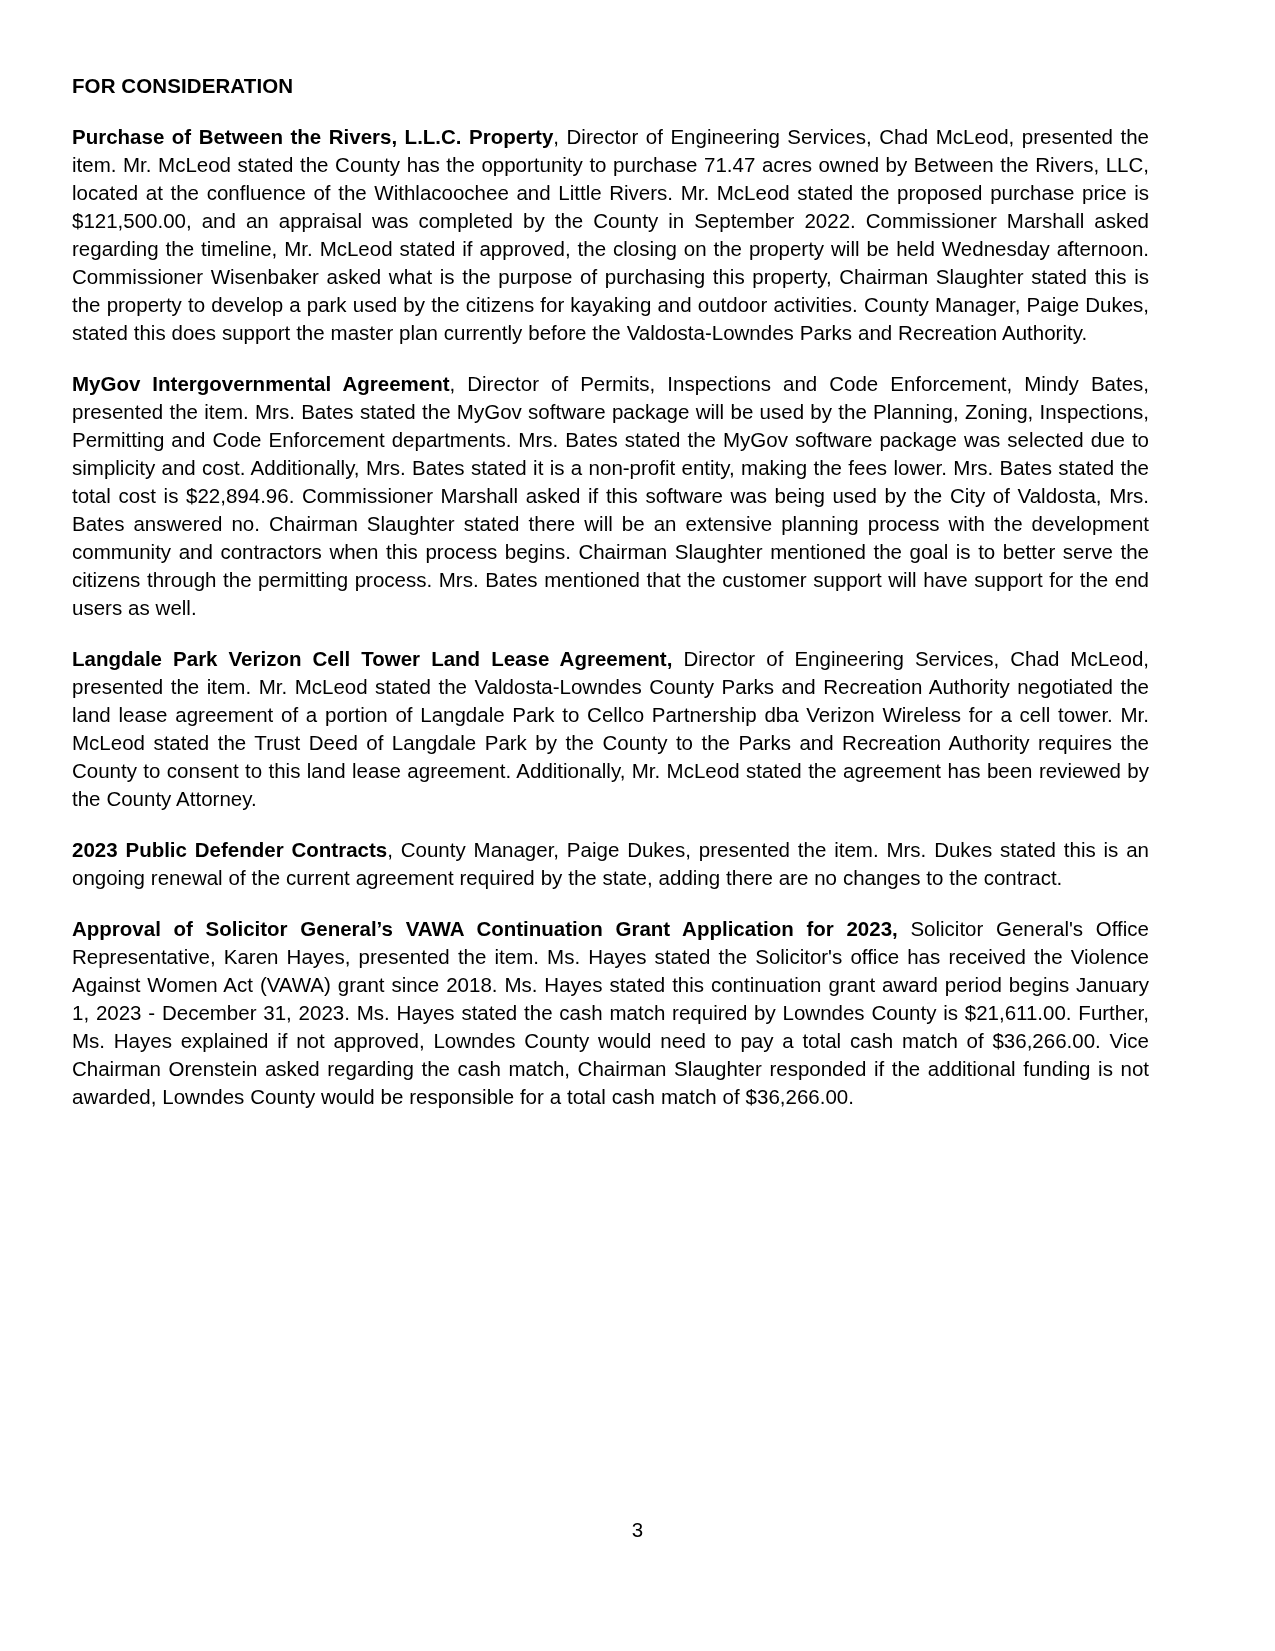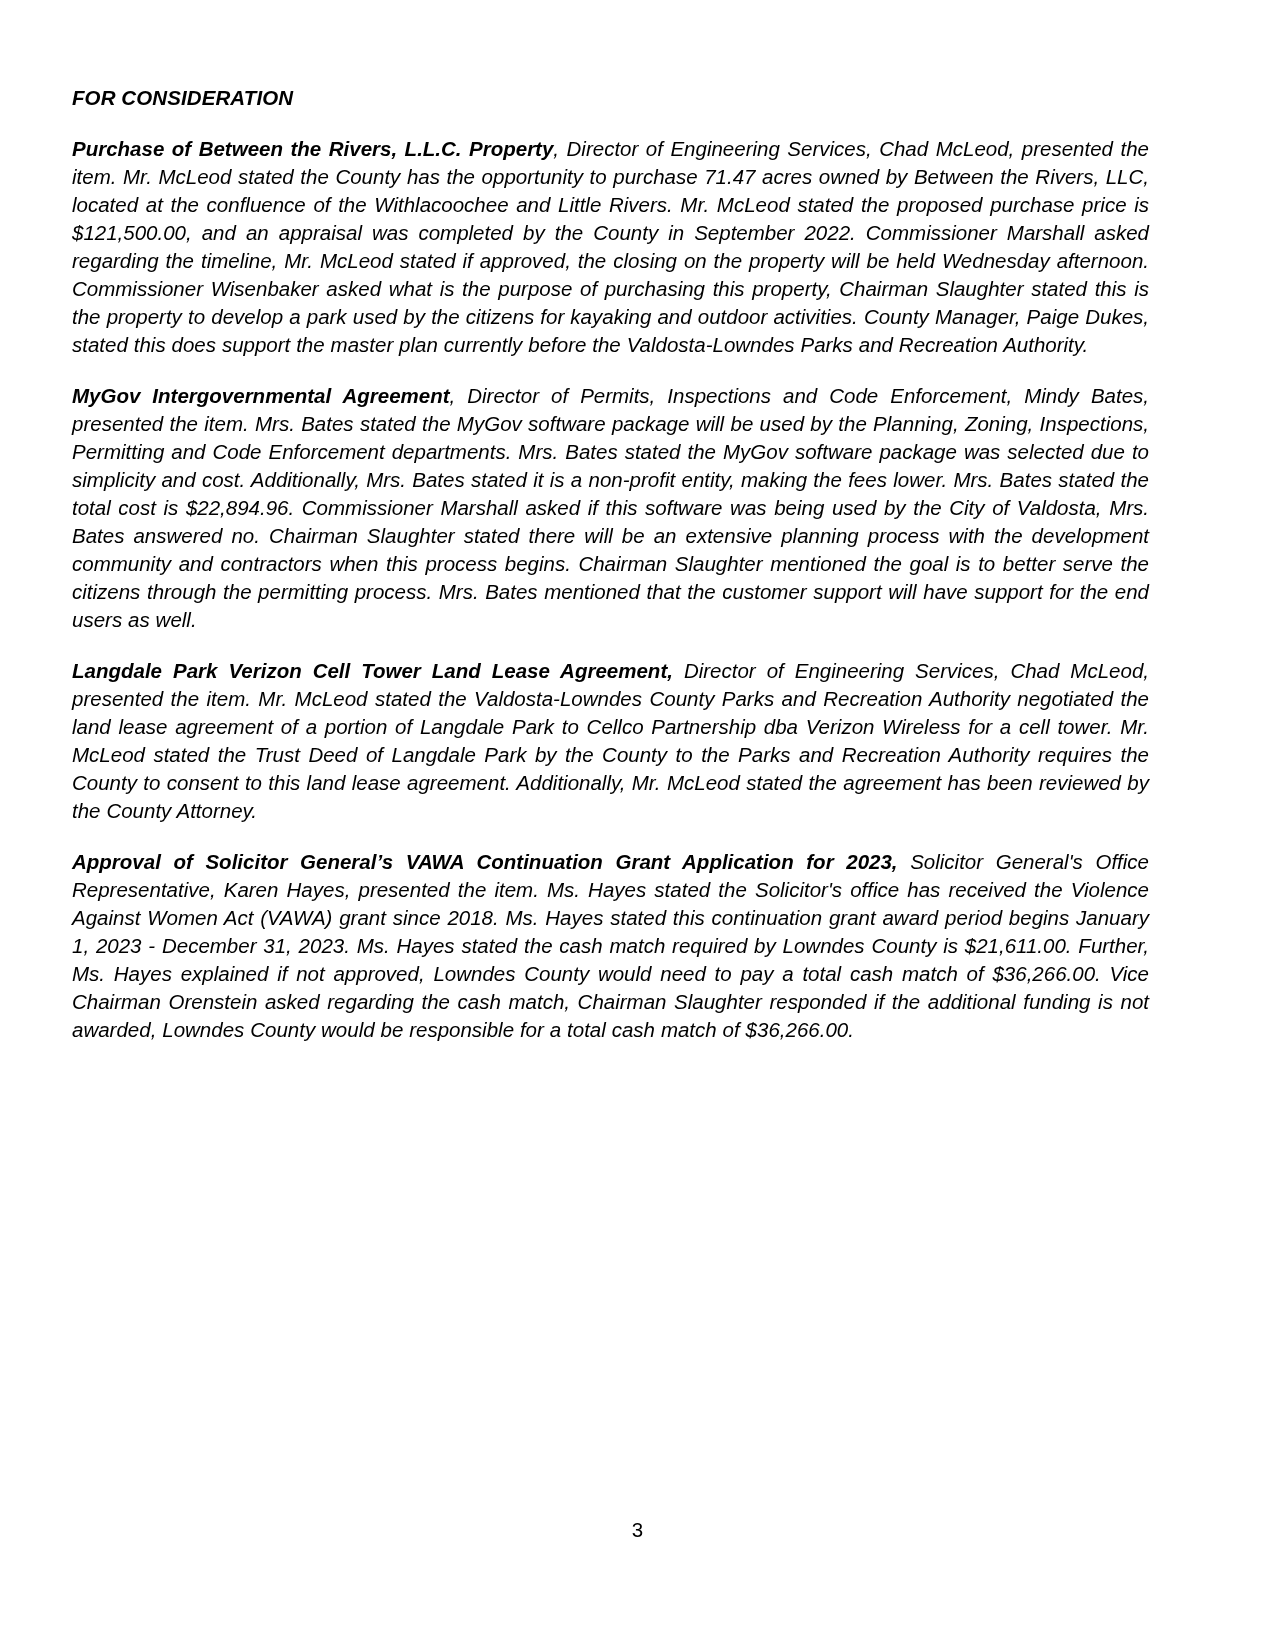--- a/index.html
+++ b/index.html
@@ -20,23 +20,22 @@
     left: 0;
     top: 0;
     width: 1275px;
     height: 1651px;
     background: #ffffff;
     overflow: hidden;
   }
   .content {
     position: absolute;
     left: 72px;
-    top: 84px;
+    top: 72px;
     width: 1077px;
-    font-style: italic;
   }
   .section-heading {
     font-size: 20.5px;
     font-weight: bold;
     line-height: 1.32;
     letter-spacing: 0.1px;
     margin: 0 0 24px 0;
     text-align: left;
   }
   .para {
@@ -78,20 +77,23 @@
     </p>
 
     <p class="para">
       <span class="lead">MyGov Intergovernmental Agreement</span><span>, Director of Permits, Inspections and Code Enforcement, Mindy Bates, presented the item.  Mrs. Bates stated the MyGov software package will be used by the Planning, Zoning, Inspections, Permitting and Code Enforcement departments.  Mrs. Bates stated the MyGov software package was selected due to simplicity and cost.  Additionally, Mrs. Bates stated it is a non-profit entity, making the fees lower.   Mrs. Bates stated the total cost is $22,894.96.  Commissioner Marshall asked if this software was being used by the City of Valdosta, Mrs. Bates answered no. Chairman Slaughter stated there will be an extensive planning process with the development community and contractors when this process begins.  Chairman Slaughter mentioned the goal is to better serve the citizens through the permitting process.  Mrs. Bates mentioned that the customer support will have support for the end users as well.</span>
     </p>
 
     <p class="para">
       <span class="lead">Langdale Park Verizon Cell Tower Land Lease Agreement,</span><span> Director of Engineering Services, Chad McLeod, presented the item.  Mr. McLeod stated the Valdosta-Lowndes County Parks and Recreation Authority negotiated the land lease agreement of a portion of Langdale Park to Cellco Partnership dba Verizon Wireless for a cell tower.  Mr. McLeod stated the Trust Deed of Langdale Park by the County to the Parks and Recreation Authority requires the County to consent to this land lease agreement.  Additionally, Mr. McLeod stated the agreement has been reviewed by the County Attorney.</span>
     </p>
 
+    <p class="para">
+      <span class="lead">2023 Public Defender Contracts</span><span>, County Manager, Paige Dukes, presented the item.  Mrs. Dukes stated this is an ongoing renewal of the current agreement required by the state, adding there are no changes to the contract.</span>
+    </p>
 
     <p class="para">
       <span class="lead">Approval of Solicitor General’s VAWA Continuation Grant Application for 2023,</span><span> Solicitor General's Office Representative, Karen Hayes, presented the item.  Ms. Hayes stated the Solicitor's office has received the Violence Against Women Act (VAWA) grant since 2018.  Ms. Hayes stated this continuation grant award period begins January 1, 2023 - December 31, 2023.  Ms. Hayes stated the cash match required by Lowndes County is $21,611.00.  Further, Ms. Hayes explained if not approved, Lowndes County would need to pay a total cash match of $36,266.00.  Vice Chairman Orenstein asked regarding the cash match, Chairman Slaughter responded if the additional funding is not awarded, Lowndes County would be responsible for a total cash match of $36,266.00.</span>
     </p>
 
   </div>
 
   <div class="page-number">3</div>
 </div>
 

